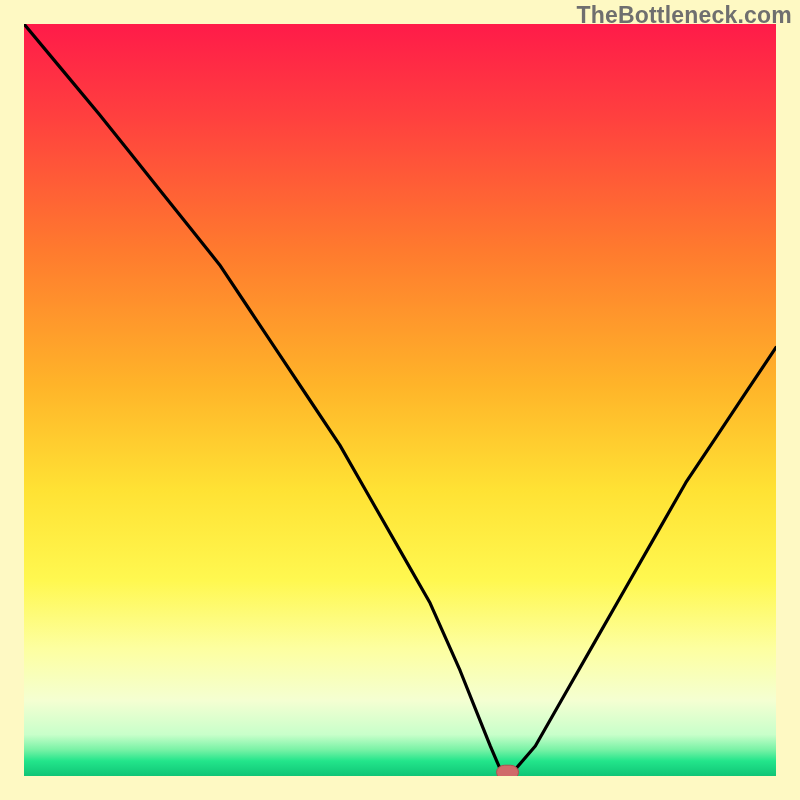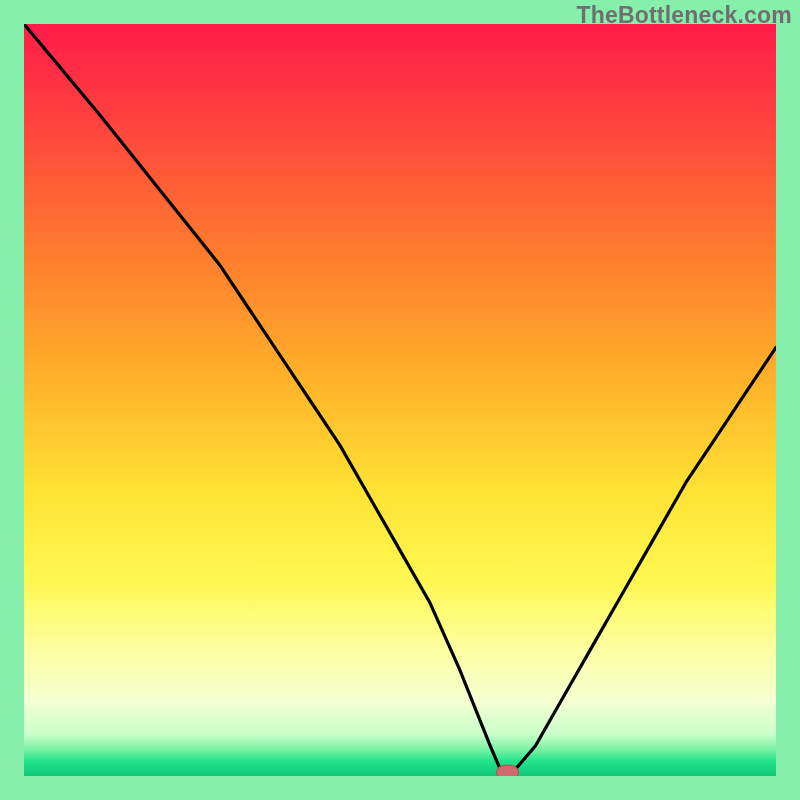--- a/index.html
+++ b/index.html
@@ -7,21 +7,21 @@
     padding: 0;
     width: 800px;
     height: 800px;
     background: #000;
     overflow: hidden;
   }
   .chart-container {
     position: relative;
     width: 800px;
     height: 800px;
-    background: #86efac;
+    background: #fef9c3;
   }
   .plot-area {
     position: absolute;
     left: 24px;
     top: 24px;
     width: 752px;
     height: 752px;
   }
   .watermark {
     position: absolute;

